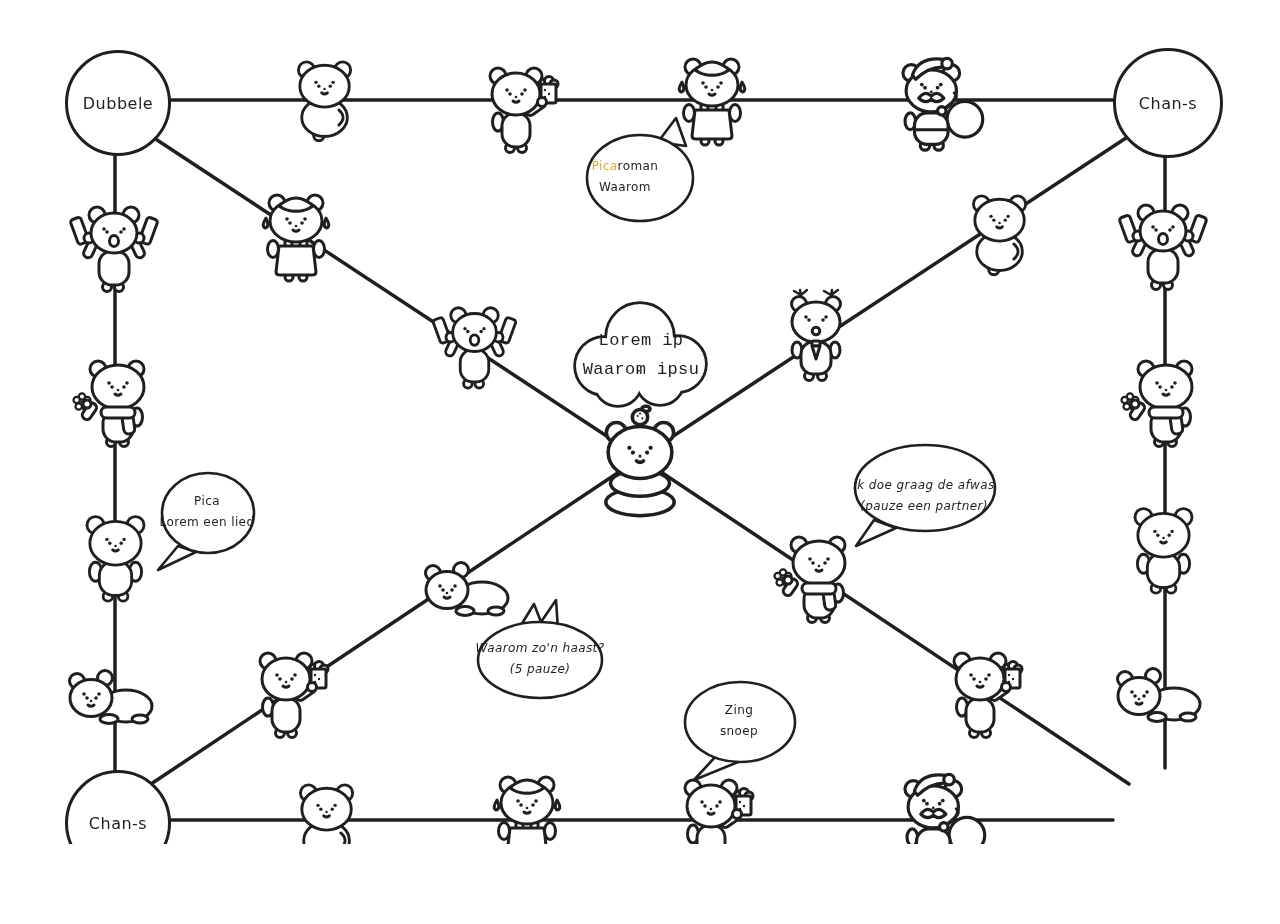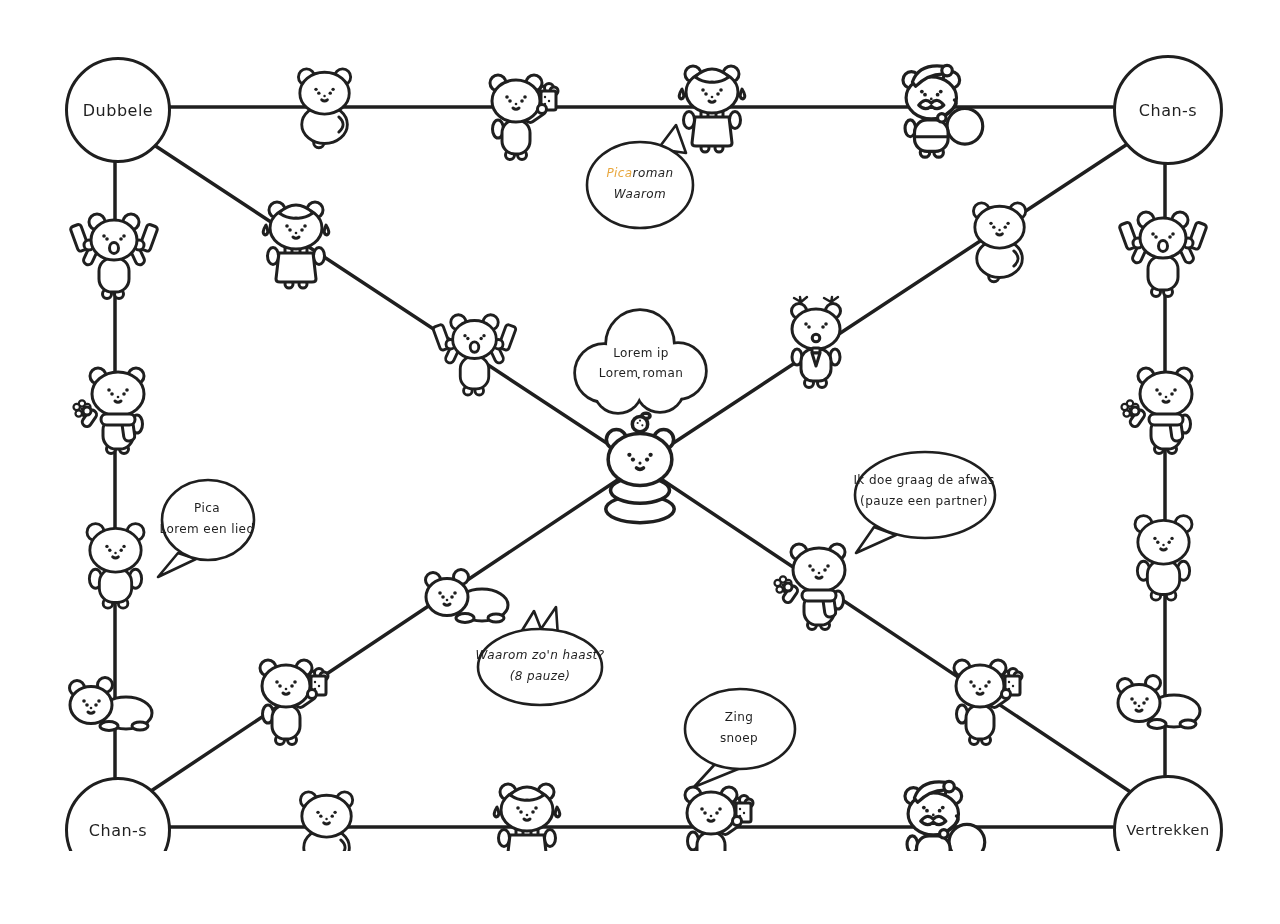--- a/index.html
+++ b/index.html
@@ -1,25 +1,25 @@
 <!DOCTYPE html>
 <html><head>
 <meta charset="utf-8">
 <style>
   html,body{margin:0;padding:0;background:#ffffff;}
   #stage{position:relative;width:1280px;height:844px;background:#ffffff;overflow:hidden;
-         font-family:"DejaVu Sans",sans-serif;color:#1f1f1f;margin-top:7px;}
+         font-family:"DejaVu Sans",sans-serif;color:#1f1f1f;}
   #bg-svg{position:absolute;left:0;top:0;z-index:1;}
   .piece{position:absolute;z-index:2;}
   .corner{position:absolute;z-index:3;background:#fff;border:3px solid #1f1f1f;border-radius:50%;
           display:flex;align-items:center;justify-content:center;text-align:center;
           font-size:16px;letter-spacing:.5px;}
   .bubble-text{position:absolute;z-index:5;text-align:center;font-size:12px;line-height:1.75;
                letter-spacing:.4px;white-space:nowrap;transform:translate(-50%,-50%);}
-  .bubble-text.cloudy{font-size:12px;line-height:1.7;}
+  .bubble-text.cloudy{font-size:17px;line-height:1.7;font-family:Liberation Mono, monospace;}
   .hidden-defs{position:absolute;width:0;height:0;overflow:hidden;}
 </style>
 </head>
 <body>
 
 <svg class="hidden-defs" aria-hidden="true">
   <defs>
     <symbol id="bear-plain" viewBox="0 0 100 100">
       <g stroke="#1f1f1f" stroke-width="3" fill="#fff" stroke-linecap="round" stroke-linejoin="round">
         <circle cx="29" cy="17" r="9"></circle>
@@ -398,42 +398,39 @@
 
   <div class="corner" style="left:65px;top:50px;width:100px;height:100px;">
     <span>Dubbele</span>
   </div>
   <div class="corner" style="left:1113px;top:48px;width:104px;height:104px;">
     <span>Chan-s</span>
   </div>
   <div class="corner" style="left:65px;top:770px;width:100px;height:100px;">
     <span>Chan-s</span>
   </div>
-  <div class="corner" style="left:1113px;top:768px;width:104px;height:104px;font-size:14.5px;">
-    <span>Vertrekken</span>
-  </div>
-
-  <div class="bubble-text" style="left:640px;top:177px;font-style:italic;">
+
+  <div class="bubble-text" style="left:625px;top:177px;">
     <div><span style="color: rgb(232, 166, 60);">Pica</span><span>roman</span></div>
     <div>Waarom</div>
   </div>
   <div class="bubble-text cloudy" style="left:641px;top:356px;">
     <div>Lorem ip</div>
-    <div>Lorem roman</div>
+    <div>Waarom ipsu</div>
   </div>
   <div class="bubble-text" style="left:207px;top:512px;">
     <div>Pica</div>
     <div>Lorem een lied</div>
   </div>
-  <div class="bubble-text" style="left:924px;top:484px;">
+  <div class="bubble-text" style="left:924px;top:496px;font-style:italic;">
     <div>Ik doe graag de afwas</div>
     <div>(pauze een partner)</div>
   </div>
   <div class="bubble-text" style="left:540px;top:659px;font-style:italic;">
     <div>Waarom zo'n haast?</div>
-    <div>(8 pauze)</div>
+    <div>(5 pauze)</div>
   </div>
   <div class="bubble-text" style="left:739px;top:721px;">
     <div>Zing</div>
     <div>snoep</div>
   </div>
 
 </div>
 
 </body></html>

